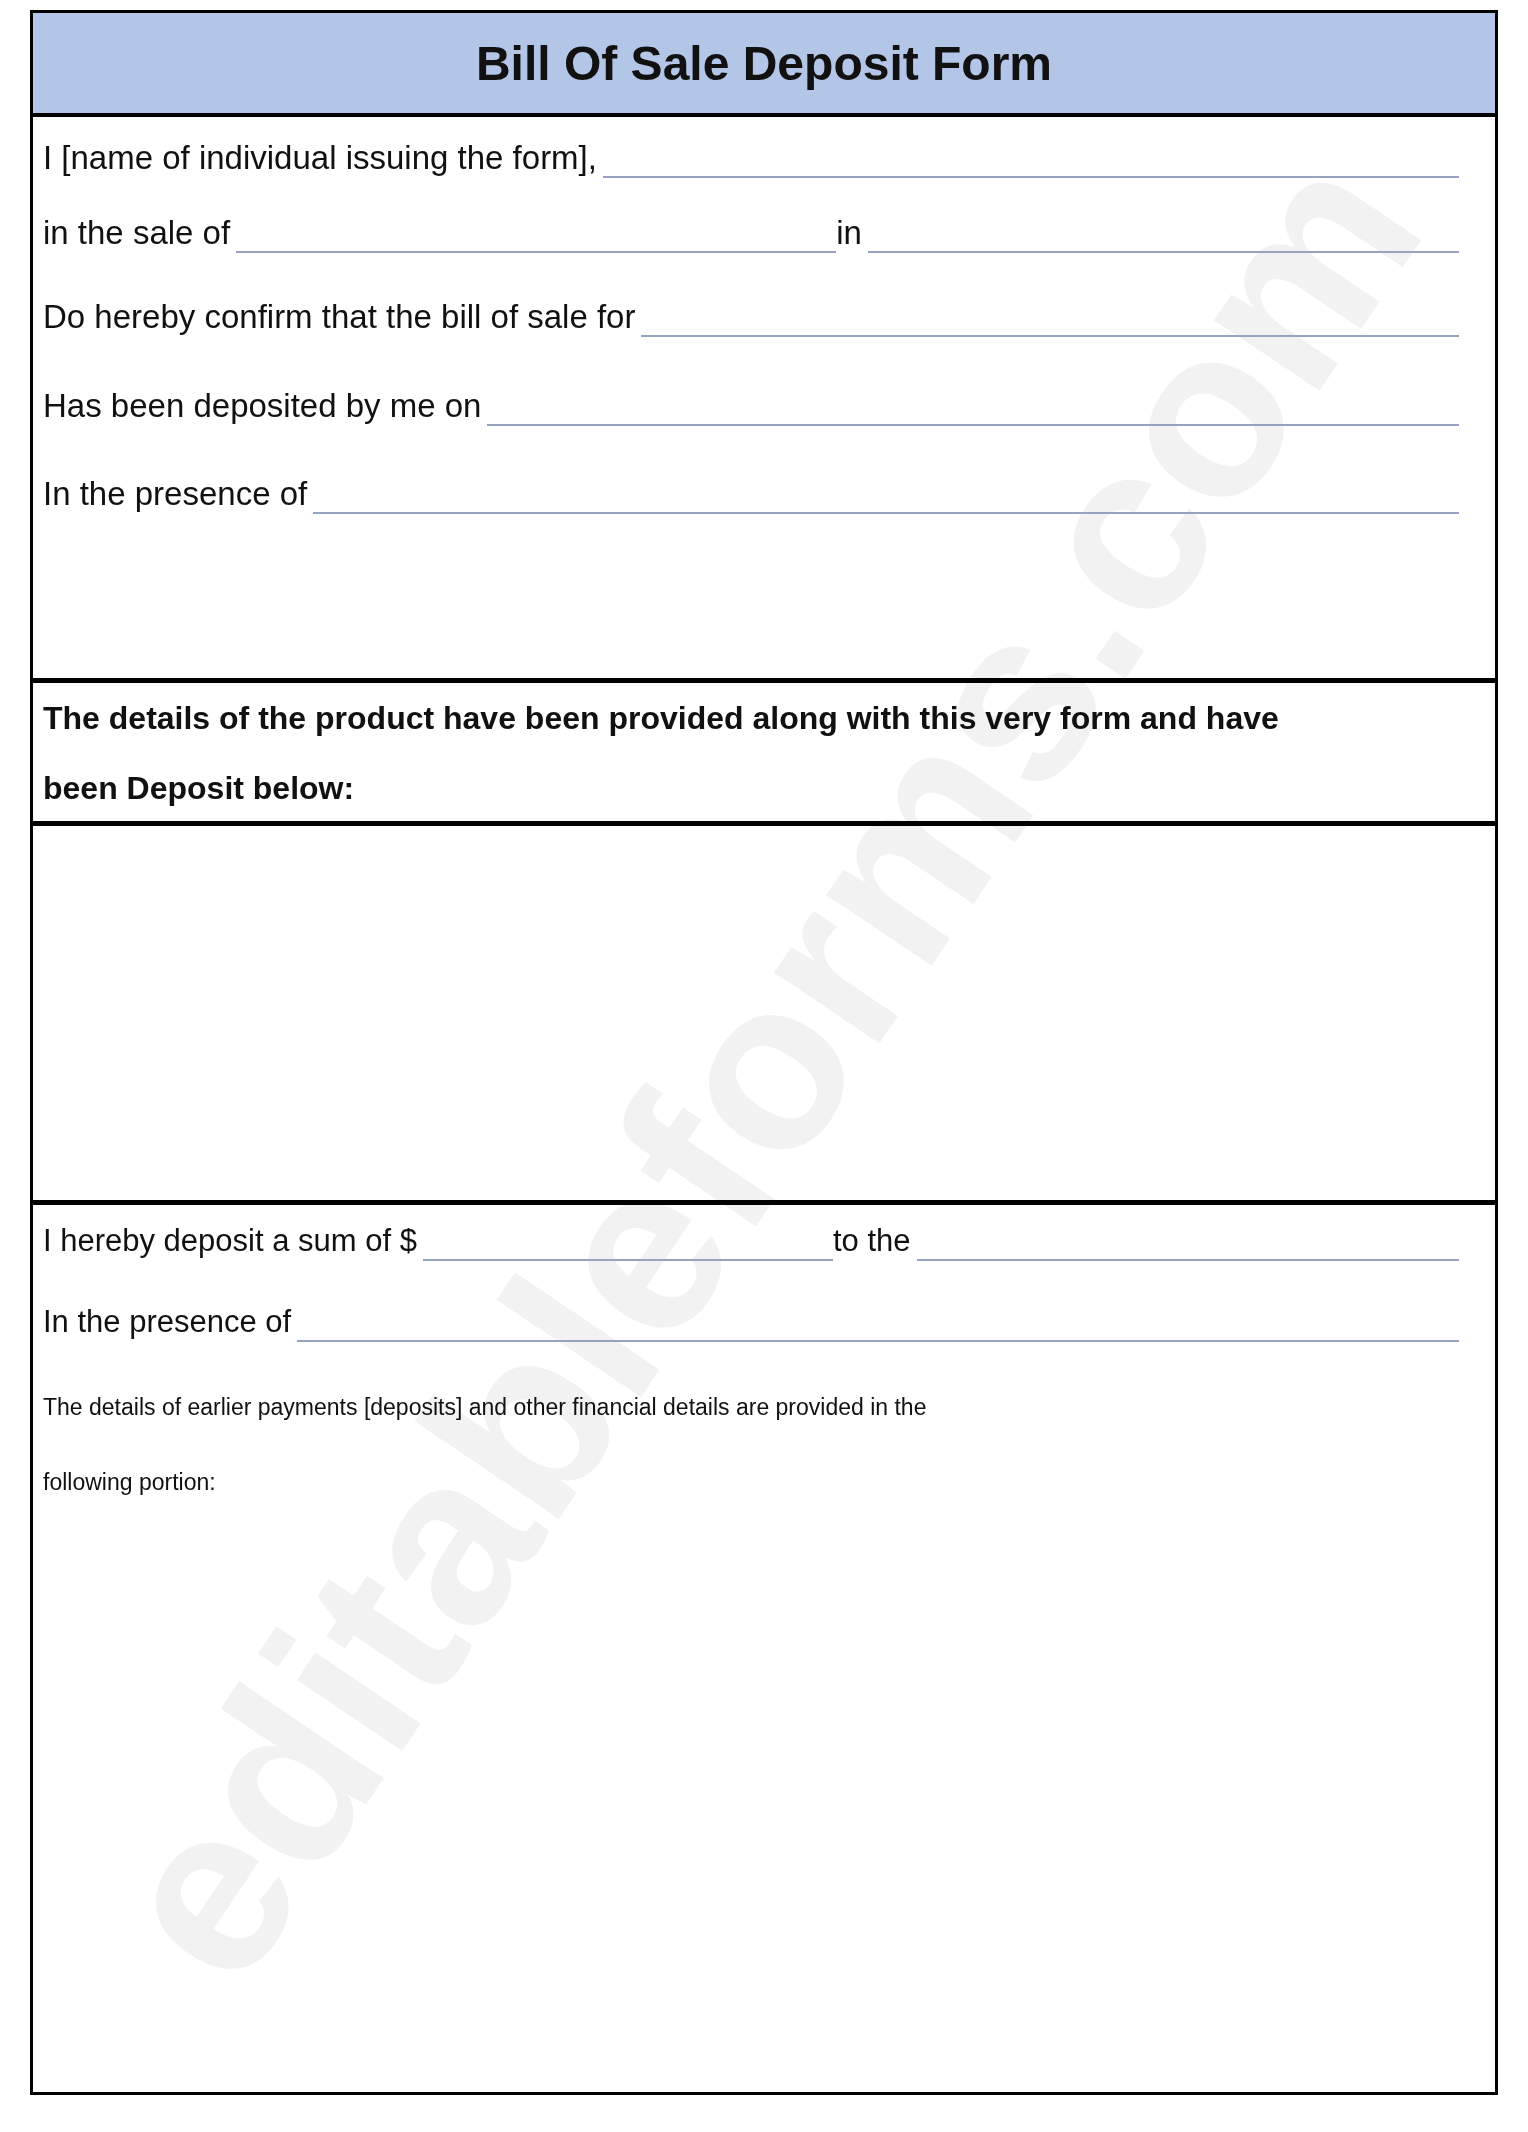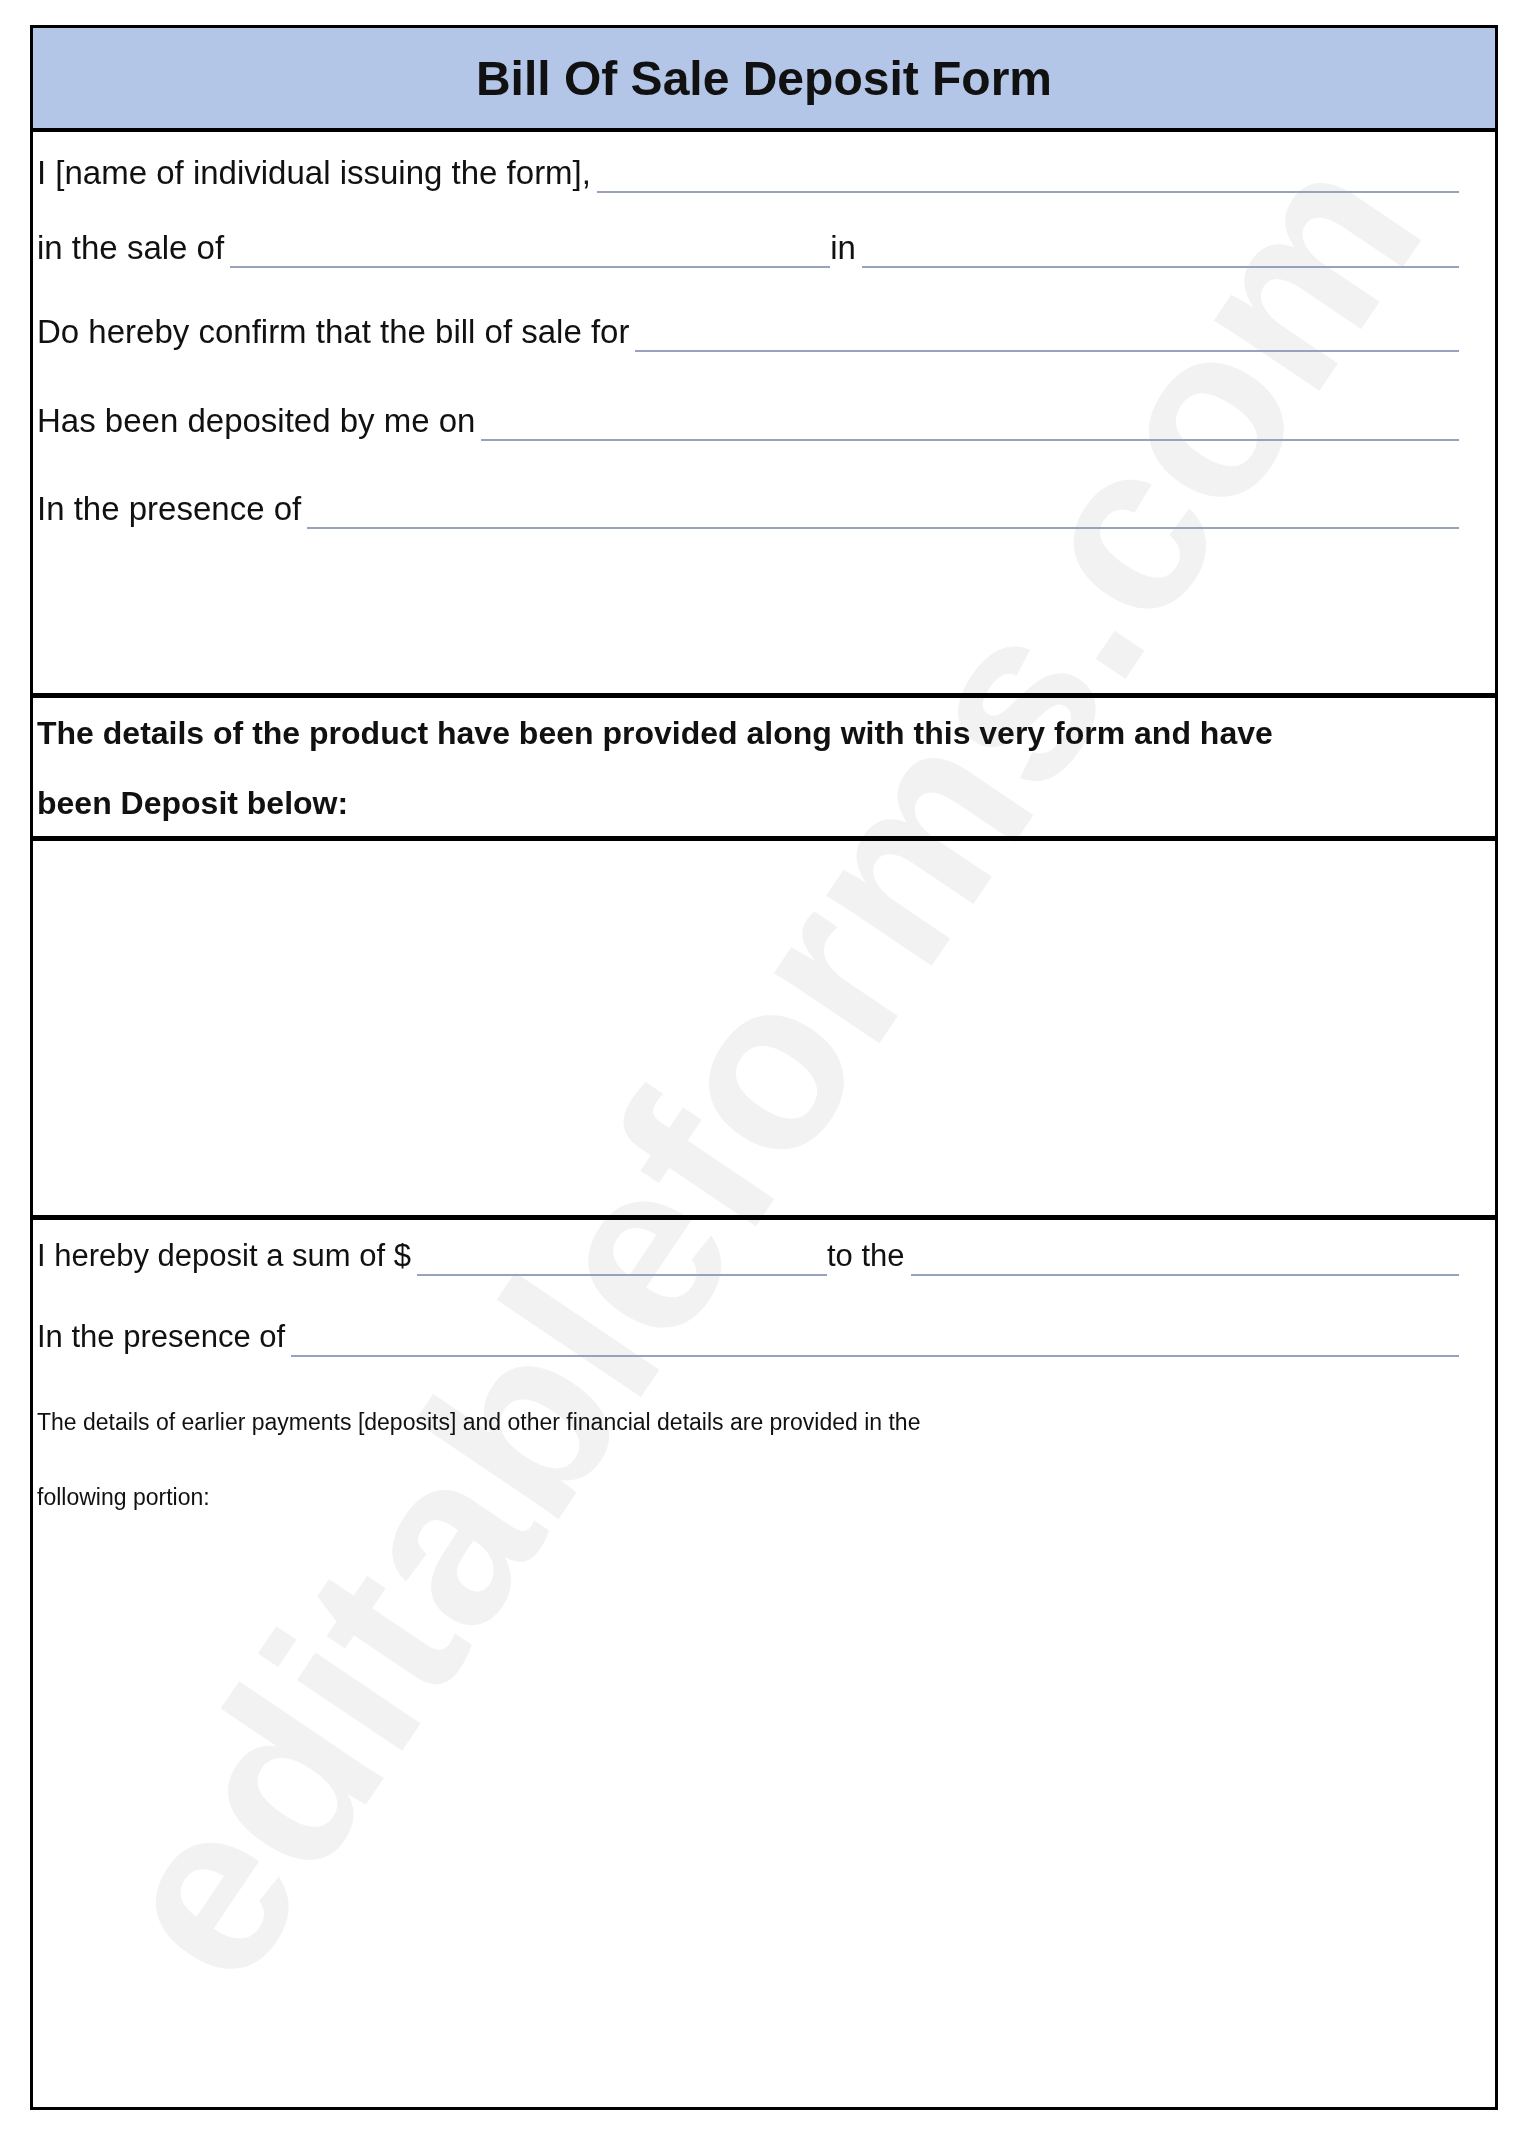--- a/index.html
+++ b/index.html
@@ -24,39 +24,39 @@
     transform:translate(-50%,-50%) rotate(-56deg);
     font-size:240px;
     font-weight:700;
     white-space:nowrap;
     color:var(--watermark-color);
     z-index:0;
     user-select:none;
   }
   .page{
     position:absolute;
-    left:30px;top:25px;
+    left:30px;top:10px;
     width:1468px;height:2085px;
     border:3px solid var(--border-color);
     z-index:1;
     background:transparent;
   }
   .header{
     height:104px;
     background:var(--header-bg);
     border-bottom:4px solid var(--border-color);
     display:flex;align-items:center;justify-content:center;
   }
   .title{
     font-size:48px;
     font-weight:bold;
     letter-spacing:0px;
   }
   .section{
-    padding:0 36px 0 4px;
+    padding:0 36px 0 10px;
   }
   .sec-intro{
     height:566px;
     border-bottom:5px solid var(--border-color);
     padding-top:17px;
   }
   .sec-product{
     height:143px;
     border-bottom:5px solid var(--border-color);
     font-weight:bold;

